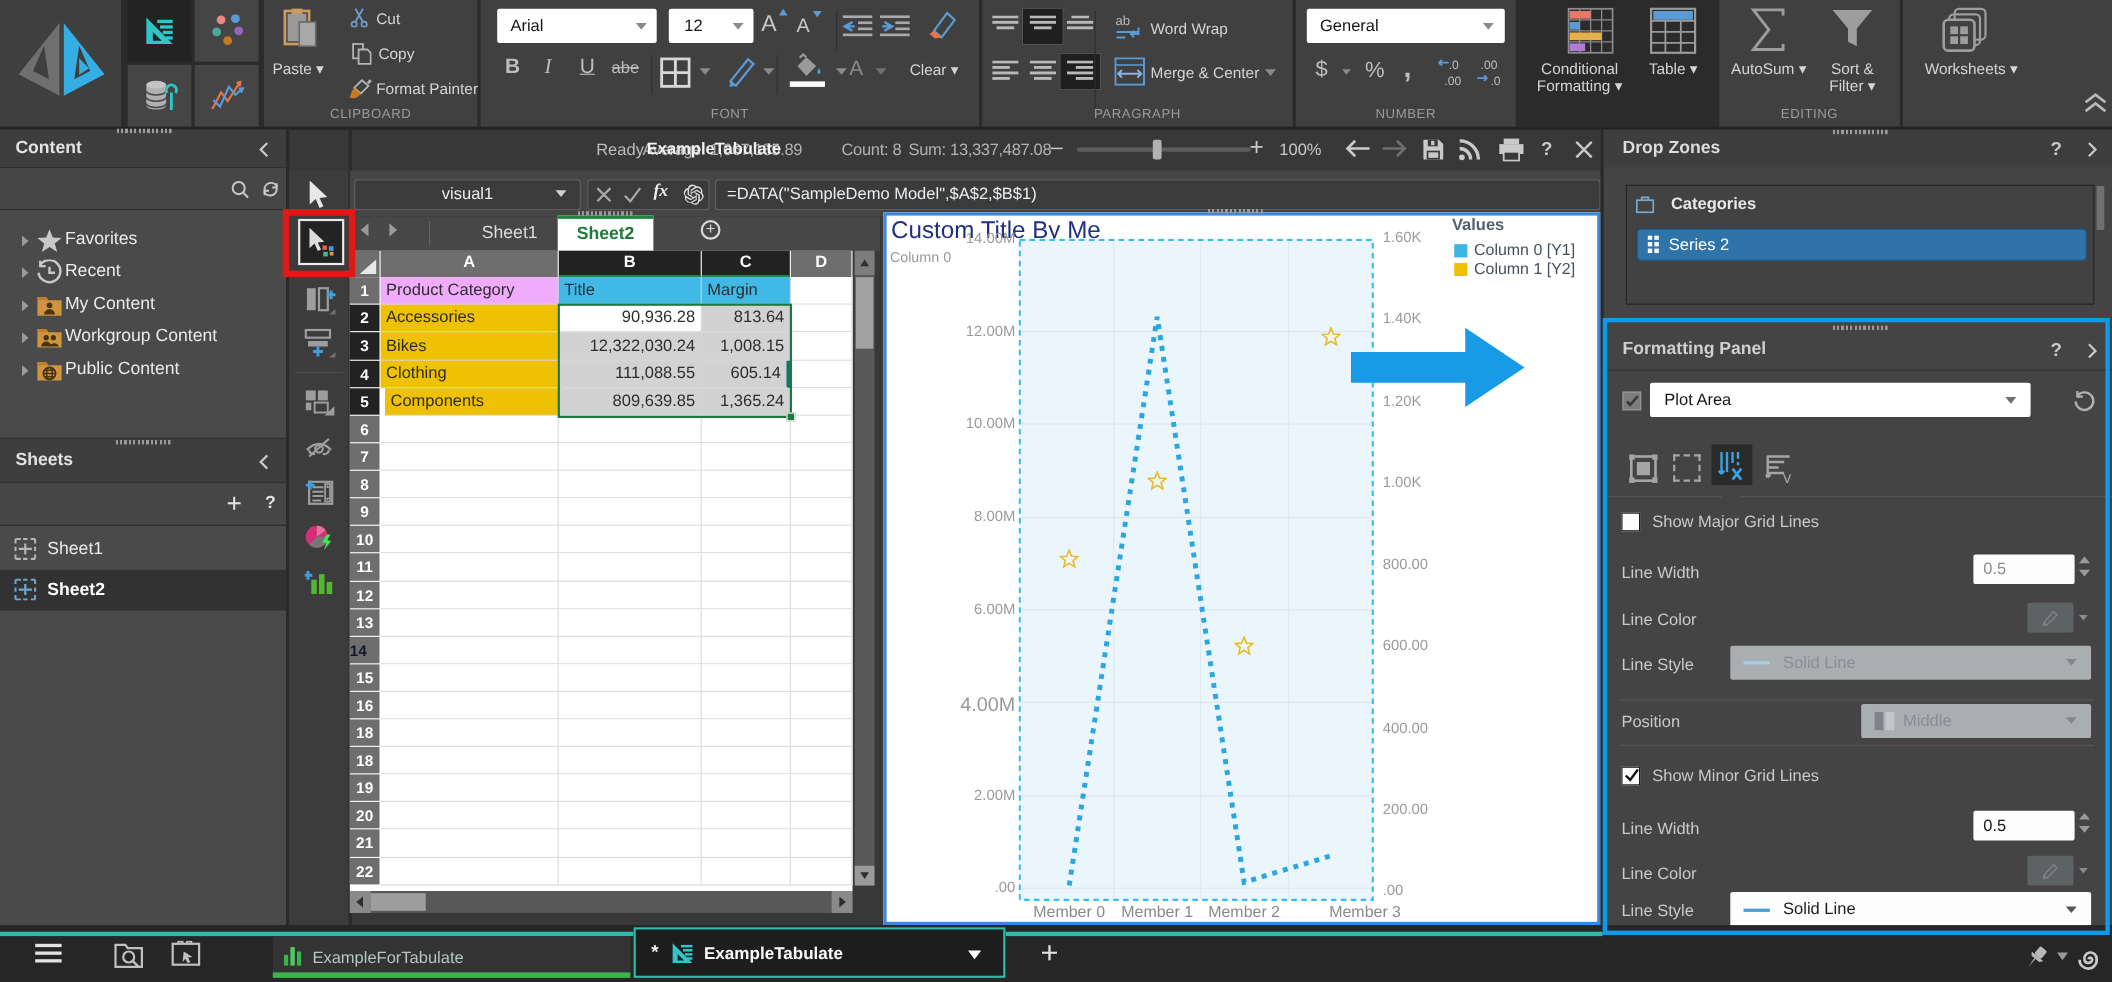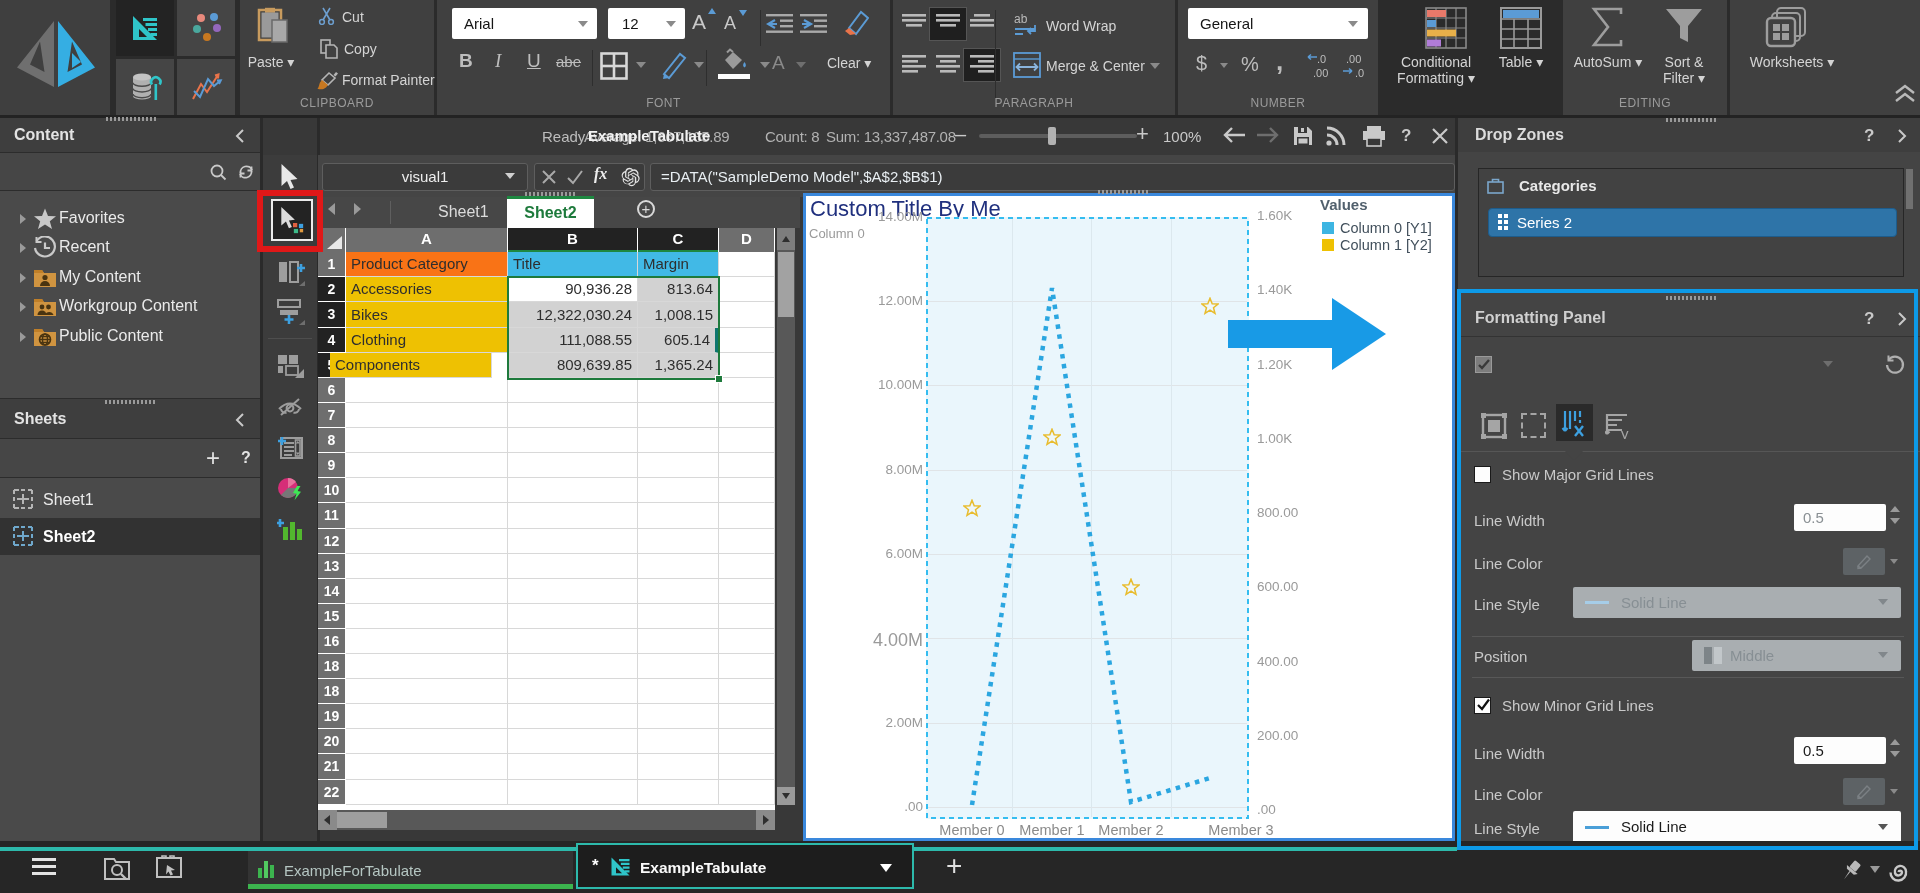--- a/index.html
+++ b/index.html
@@ -451,41 +451,41 @@
 <div class="a" style="left:525px;top:192px;width:50px;height:4px;background:repeating-linear-gradient(90deg,#9a9a9a 0 2px,transparent 2px 4px)"></div>
 <div class="a" style="left:637px;top:200px;width:18px;height:18px;border:2px solid #d9d9d9;border-radius:50%;color:#d9d9d9;font-size:15px;line-height:13px;text-align:center">+</div>
 <div class="a" style="left:318px;top:228px;width:457px;height:582px;background:#fff"></div>
 <div class="a" style="left:318px;top:228px;width:27px;height:24px;background:#6e6e6e;color:#fff;font-weight:bold;font-size:15px;text-align:center;line-height:22px"></div>
 <div class="a" style="left:346px;top:228px;width:161px;height:24px;background:#6e6e6e;color:#fff;font-weight:bold;font-size:15px;text-align:center;line-height:22px">A</div>
 <div class="a" style="left:508px;top:228px;width:129px;height:24px;background:#222;border-bottom:2px solid #1e8841;color:#fff;font-weight:bold;font-size:15px;text-align:center;line-height:22px">B</div>
 <div class="a" style="left:638px;top:228px;width:80px;height:24px;background:#222;border-bottom:2px solid #1e8841;color:#fff;font-weight:bold;font-size:15px;text-align:center;line-height:22px">C</div>
 <div class="a" style="left:719px;top:228px;width:55px;height:24px;background:#6e6e6e;color:#fff;font-weight:bold;font-size:15px;text-align:center;line-height:22px">D</div>
 <div class="a" style="left:327px;top:236px;width:0;height:0;border-left:15px solid transparent;border-bottom:13px solid #e8e8e8"></div>
 <div class="a" style="left:318px;top:252px;width:27px;height:24px;background:#6e6e6e;color:#fff;font-weight:bold;font-size:14px;text-align:center;line-height:24px">1</div>
-<div class="a" style="left:346px;top:252px;width:162px;height:25px;background:#f97316;border-right:1px solid #d8d8d8;border-bottom:1px solid #d8d8d8;color:#2e2e2e;font-size:15px;text-align:left;padding-left:5px;line-height:24px;overflow:hidden">Product Category</div>
+<div class="a" style="left:346px;top:252px;width:162px;height:25px;background:#f0abfc;border-right:1px solid #d8d8d8;border-bottom:1px solid #d8d8d8;color:#2e2e2e;font-size:15px;text-align:left;padding-left:5px;line-height:24px;overflow:hidden">Product Category</div>
 <div class="a" style="left:508px;top:252px;width:130px;height:25px;background:#41b9e6;border-right:1px solid #d8d8d8;border-bottom:1px solid #d8d8d8;color:#2e2e2e;font-size:15px;text-align:left;padding-left:5px;line-height:24px;overflow:hidden">Title</div>
 <div class="a" style="left:638px;top:252px;width:81px;height:25px;background:#41b9e6;border-right:1px solid #d8d8d8;border-bottom:1px solid #d8d8d8;color:#2e2e2e;font-size:15px;text-align:left;padding-left:5px;line-height:24px;overflow:hidden">Margin</div>
 <div class="a" style="left:719px;top:252px;width:56px;height:25px;background:#fff;border-right:1px solid #d8d8d8;border-bottom:1px solid #d8d8d8;color:#2e2e2e;font-size:15px;text-align:left;padding-left:5px;line-height:24px;overflow:hidden"></div>
 <div class="a" style="left:318px;top:277px;width:27px;height:24px;background:#222;color:#fff;font-weight:bold;font-size:14px;text-align:center;line-height:24px">2</div>
 <div class="a" style="left:346px;top:277px;width:162px;height:25px;background:#eec102;border-right:1px solid #d8d8d8;border-bottom:1px solid #d8d8d8;color:#2e2e2e;font-size:15px;text-align:left;padding-left:5px;line-height:24px;overflow:hidden">Accessories</div>
 <div class="a" style="left:508px;top:277px;width:130px;height:25px;background:#fff;border-right:1px solid #d8d8d8;border-bottom:1px solid #d8d8d8;color:#2e2e2e;font-size:15px;text-align:right;padding-right:5px;line-height:24px;overflow:hidden">90,936.28</div>
 <div class="a" style="left:638px;top:277px;width:81px;height:25px;background:#d2d2d2;border-right:1px solid #d8d8d8;border-bottom:1px solid #d8d8d8;color:#2e2e2e;font-size:15px;text-align:right;padding-right:5px;line-height:24px;overflow:hidden">813.64</div>
 <div class="a" style="left:719px;top:277px;width:56px;height:25px;background:#fff;border-right:1px solid #d8d8d8;border-bottom:1px solid #d8d8d8;color:#2e2e2e;font-size:15px;text-align:left;padding-left:5px;line-height:24px;overflow:hidden"></div>
 <div class="a" style="left:318px;top:302px;width:27px;height:25px;background:#222;color:#fff;font-weight:bold;font-size:14px;text-align:center;line-height:25px">3</div>
 <div class="a" style="left:346px;top:302px;width:162px;height:26px;background:#eec102;border-right:1px solid #d8d8d8;border-bottom:1px solid #d8d8d8;color:#2e2e2e;font-size:15px;text-align:left;padding-left:5px;line-height:25px;overflow:hidden">Bikes</div>
 <div class="a" style="left:508px;top:302px;width:130px;height:26px;background:#d2d2d2;border-right:1px solid #d8d8d8;border-bottom:1px solid #d8d8d8;color:#2e2e2e;font-size:15px;text-align:right;padding-right:5px;line-height:25px;overflow:hidden">12,322,030.24</div>
 <div class="a" style="left:638px;top:302px;width:81px;height:26px;background:#d2d2d2;border-right:1px solid #d8d8d8;border-bottom:1px solid #d8d8d8;color:#2e2e2e;font-size:15px;text-align:right;padding-right:5px;line-height:25px;overflow:hidden">1,008.15</div>
 <div class="a" style="left:719px;top:302px;width:56px;height:26px;background:#fff;border-right:1px solid #d8d8d8;border-bottom:1px solid #d8d8d8;color:#2e2e2e;font-size:15px;text-align:left;padding-left:5px;line-height:25px;overflow:hidden"></div>
 <div class="a" style="left:318px;top:328px;width:27px;height:24px;background:#222;color:#fff;font-weight:bold;font-size:14px;text-align:center;line-height:24px">4</div>
 <div class="a" style="left:346px;top:328px;width:162px;height:25px;background:#eec102;border-right:1px solid #d8d8d8;border-bottom:1px solid #d8d8d8;color:#2e2e2e;font-size:15px;text-align:left;padding-left:5px;line-height:24px;overflow:hidden">Clothing</div>
 <div class="a" style="left:508px;top:328px;width:130px;height:25px;background:#d2d2d2;border-right:1px solid #d8d8d8;border-bottom:1px solid #d8d8d8;color:#2e2e2e;font-size:15px;text-align:right;padding-right:5px;line-height:24px;overflow:hidden">111,088.55</div>
 <div class="a" style="left:638px;top:328px;width:81px;height:25px;background:#d2d2d2;border-right:4px solid #0f766e;border-bottom:1px solid #d8d8d8;color:#2e2e2e;font-size:15px;text-align:right;padding-right:5px;line-height:24px;overflow:hidden">605.14</div>
 <div class="a" style="left:719px;top:328px;width:56px;height:25px;background:#fff;border-right:1px solid #d8d8d8;border-bottom:1px solid #d8d8d8;color:#2e2e2e;font-size:15px;text-align:left;padding-left:5px;line-height:24px;overflow:hidden"></div>
 <div class="a" style="left:318px;top:353px;width:27px;height:24px;background:#222;color:#fff;font-weight:bold;font-size:14px;text-align:center;line-height:24px">5</div>
-<div class="a" style="left:330px;top:353px;width:162px;height:25px;background:#eec102;border-right:1px solid #d8d8d8;border-bottom:1px solid #d8d8d8;color:#2e2e2e;font-size:15px;text-align:left;padding-left:5px;line-height:24px;overflow:hidden">Components</div>
+<div class="a" style="left:350px;top:353px;width:162px;height:25px;background:#eec102;border-right:1px solid #d8d8d8;border-bottom:1px solid #d8d8d8;color:#2e2e2e;font-size:15px;text-align:left;padding-left:5px;line-height:24px;overflow:hidden">Components</div>
 <div class="a" style="left:508px;top:353px;width:130px;height:25px;background:#d2d2d2;border-right:1px solid #d8d8d8;border-bottom:1px solid #d8d8d8;color:#2e2e2e;font-size:15px;text-align:right;padding-right:5px;line-height:24px;overflow:hidden">809,639.85</div>
 <div class="a" style="left:638px;top:353px;width:81px;height:25px;background:#d2d2d2;border-right:1px solid #d8d8d8;border-bottom:1px solid #d8d8d8;color:#2e2e2e;font-size:15px;text-align:right;padding-right:5px;line-height:24px;overflow:hidden">1,365.24</div>
 <div class="a" style="left:719px;top:353px;width:56px;height:25px;background:#fff;border-right:1px solid #d8d8d8;border-bottom:1px solid #d8d8d8;color:#2e2e2e;font-size:15px;text-align:left;padding-left:5px;line-height:24px;overflow:hidden"></div>
 <div class="a" style="left:318px;top:378px;width:27px;height:24px;background:#6e6e6e;color:#fff;font-weight:bold;font-size:14px;text-align:center;line-height:24px">6</div>
 <div class="a" style="left:346px;top:378px;width:162px;height:25px;background:#fff;border-right:1px solid #d8d8d8;border-bottom:1px solid #d8d8d8;color:#2e2e2e;font-size:15px;text-align:left;padding-left:5px;line-height:24px;overflow:hidden"></div>
 <div class="a" style="left:508px;top:378px;width:130px;height:25px;background:#fff;border-right:1px solid #d8d8d8;border-bottom:1px solid #d8d8d8;color:#2e2e2e;font-size:15px;text-align:left;padding-left:5px;line-height:24px;overflow:hidden"></div>
 <div class="a" style="left:638px;top:378px;width:81px;height:25px;background:#fff;border-right:1px solid #d8d8d8;border-bottom:1px solid #d8d8d8;color:#2e2e2e;font-size:15px;text-align:left;padding-left:5px;line-height:24px;overflow:hidden"></div>
 <div class="a" style="left:719px;top:378px;width:56px;height:25px;background:#fff;border-right:1px solid #d8d8d8;border-bottom:1px solid #d8d8d8;color:#2e2e2e;font-size:15px;text-align:left;padding-left:5px;line-height:24px;overflow:hidden"></div>
 <div class="a" style="left:318px;top:403px;width:27px;height:24px;background:#6e6e6e;color:#fff;font-weight:bold;font-size:14px;text-align:center;line-height:24px">7</div>
 <div class="a" style="left:346px;top:403px;width:162px;height:25px;background:#fff;border-right:1px solid #d8d8d8;border-bottom:1px solid #d8d8d8;color:#2e2e2e;font-size:15px;text-align:left;padding-left:5px;line-height:24px;overflow:hidden"></div>
@@ -515,21 +515,21 @@
 <div class="a" style="left:318px;top:529px;width:27px;height:24px;background:#6e6e6e;color:#fff;font-weight:bold;font-size:14px;text-align:center;line-height:24px">12</div>
 <div class="a" style="left:346px;top:529px;width:162px;height:25px;background:#fff;border-right:1px solid #d8d8d8;border-bottom:1px solid #d8d8d8;color:#2e2e2e;font-size:15px;text-align:left;padding-left:5px;line-height:24px;overflow:hidden"></div>
 <div class="a" style="left:508px;top:529px;width:130px;height:25px;background:#fff;border-right:1px solid #d8d8d8;border-bottom:1px solid #d8d8d8;color:#2e2e2e;font-size:15px;text-align:left;padding-left:5px;line-height:24px;overflow:hidden"></div>
 <div class="a" style="left:638px;top:529px;width:81px;height:25px;background:#fff;border-right:1px solid #d8d8d8;border-bottom:1px solid #d8d8d8;color:#2e2e2e;font-size:15px;text-align:left;padding-left:5px;line-height:24px;overflow:hidden"></div>
 <div class="a" style="left:719px;top:529px;width:56px;height:25px;background:#fff;border-right:1px solid #d8d8d8;border-bottom:1px solid #d8d8d8;color:#2e2e2e;font-size:15px;text-align:left;padding-left:5px;line-height:24px;overflow:hidden"></div>
 <div class="a" style="left:318px;top:554px;width:27px;height:24px;background:#6e6e6e;color:#fff;font-weight:bold;font-size:14px;text-align:center;line-height:24px">13</div>
 <div class="a" style="left:346px;top:554px;width:162px;height:25px;background:#fff;border-right:1px solid #d8d8d8;border-bottom:1px solid #d8d8d8;color:#2e2e2e;font-size:15px;text-align:left;padding-left:5px;line-height:24px;overflow:hidden"></div>
 <div class="a" style="left:508px;top:554px;width:130px;height:25px;background:#fff;border-right:1px solid #d8d8d8;border-bottom:1px solid #d8d8d8;color:#2e2e2e;font-size:15px;text-align:left;padding-left:5px;line-height:24px;overflow:hidden"></div>
 <div class="a" style="left:638px;top:554px;width:81px;height:25px;background:#fff;border-right:1px solid #d8d8d8;border-bottom:1px solid #d8d8d8;color:#2e2e2e;font-size:15px;text-align:left;padding-left:5px;line-height:24px;overflow:hidden"></div>
 <div class="a" style="left:719px;top:554px;width:56px;height:25px;background:#fff;border-right:1px solid #d8d8d8;border-bottom:1px solid #d8d8d8;color:#2e2e2e;font-size:15px;text-align:left;padding-left:5px;line-height:24px;overflow:hidden"></div>
-<div class="a" style="left:318px;top:579px;width:27px;height:24px;background:#6e6e6e;color:#ffffff;font-weight:bold;font-size:14px;text-align:center;line-height:24px">14</div>
+<div class="a" style="left:318px;top:579px;width:27px;height:24px;background:#6e6e6e;color:#0f172a;font-weight:bold;font-size:14px;line-height:24px">14</div>
 <div class="a" style="left:346px;top:579px;width:162px;height:25px;background:#fff;border-right:1px solid #d8d8d8;border-bottom:1px solid #d8d8d8;color:#2e2e2e;font-size:15px;text-align:left;padding-left:5px;line-height:24px;overflow:hidden"></div>
 <div class="a" style="left:508px;top:579px;width:130px;height:25px;background:#fff;border-right:1px solid #d8d8d8;border-bottom:1px solid #d8d8d8;color:#2e2e2e;font-size:15px;text-align:left;padding-left:5px;line-height:24px;overflow:hidden"></div>
 <div class="a" style="left:638px;top:579px;width:81px;height:25px;background:#fff;border-right:1px solid #d8d8d8;border-bottom:1px solid #d8d8d8;color:#2e2e2e;font-size:15px;text-align:left;padding-left:5px;line-height:24px;overflow:hidden"></div>
 <div class="a" style="left:719px;top:579px;width:56px;height:25px;background:#fff;border-right:1px solid #d8d8d8;border-bottom:1px solid #d8d8d8;color:#2e2e2e;font-size:15px;text-align:left;padding-left:5px;line-height:24px;overflow:hidden"></div>
 <div class="a" style="left:318px;top:604px;width:27px;height:24px;background:#6e6e6e;color:#fff;font-weight:bold;font-size:14px;text-align:center;line-height:24px">15</div>
 <div class="a" style="left:346px;top:604px;width:162px;height:25px;background:#fff;border-right:1px solid #d8d8d8;border-bottom:1px solid #d8d8d8;color:#2e2e2e;font-size:15px;text-align:left;padding-left:5px;line-height:24px;overflow:hidden"></div>
 <div class="a" style="left:508px;top:604px;width:130px;height:25px;background:#fff;border-right:1px solid #d8d8d8;border-bottom:1px solid #d8d8d8;color:#2e2e2e;font-size:15px;text-align:left;padding-left:5px;line-height:24px;overflow:hidden"></div>
 <div class="a" style="left:638px;top:604px;width:81px;height:25px;background:#fff;border-right:1px solid #d8d8d8;border-bottom:1px solid #d8d8d8;color:#2e2e2e;font-size:15px;text-align:left;padding-left:5px;line-height:24px;overflow:hidden"></div>
 <div class="a" style="left:719px;top:604px;width:56px;height:25px;background:#fff;border-right:1px solid #d8d8d8;border-bottom:1px solid #d8d8d8;color:#2e2e2e;font-size:15px;text-align:left;padding-left:5px;line-height:24px;overflow:hidden"></div>
 <div class="a" style="left:318px;top:629px;width:27px;height:24px;background:#6e6e6e;color:#fff;font-weight:bold;font-size:14px;text-align:center;line-height:24px">16</div>
@@ -670,20 +670,21 @@
 <div class="a" style="left:1475px;top:309px;font-size:16px;font-weight:bold;color:#d0d0d0">Formatting Panel</div>
 <div class="a" style="left:1864px;top:309px;font-size:17px;font-weight:bold;color:#c9c9c9">?</div>
 <svg class="a" style="left:1896px;top:311px" width="12" height="16" viewBox="0 0 12 16">
       <path d="M3,2 L9,8 L3,14" fill="none" stroke="#c9c9c9" stroke-width="2"></path>
     </svg>
 <div class="a" style="left:1458px;top:336px;width:462px;height:1px;background:#333"></div>
 <div class="a" style="left:1475px;top:356px;width:17px;height:17px;background:#7d7d7d;border:1px solid #9a9a9a"></div>
 <svg class="a" style="left:1477px;top:358px" width="14" height="13" viewBox="0 0 14 13">
       <path d="M2,7 L5,10 L12,2" fill="none" stroke="#3a3a3a" stroke-width="2.4"></path>
     </svg>
+<div class="a wsel" style="left:1500px;top:348px;width:346px;height:31px;line-height:31px;padding-left:13px">Plot Area</div>
 <div class="car" style="left:1823px;top:361px;border-top-color:#6e6e6e"></div>
 <svg class="a" style="left:1884px;top:354px" width="22" height="22" viewBox="0 0 22 22">
 <path d="M4.5,6 A8,8 0 1 1 3,11" fill="none" stroke="#b0b0b0" stroke-width="2.2"></path>
 <path d="M4.5,1.5 v5 h5" fill="none" stroke="#b0b0b0" stroke-width="2"></path>
     </svg>
 <svg class="a" style="left:1481px;top:413px" width="26" height="26" viewBox="0 0 26 26">
 <rect x="2" y="2" width="22" height="22" fill="none" stroke="#a5a5a5" stroke-width="2.4"></rect>
 <rect x="7" y="7" width="12" height="12" fill="#a5a5a5"></rect>
 <rect x="0" y="0" width="5" height="5" fill="#a5a5a5"></rect>
       <rect x="21" y="0" width="5" height="5" fill="#a5a5a5"></rect>

